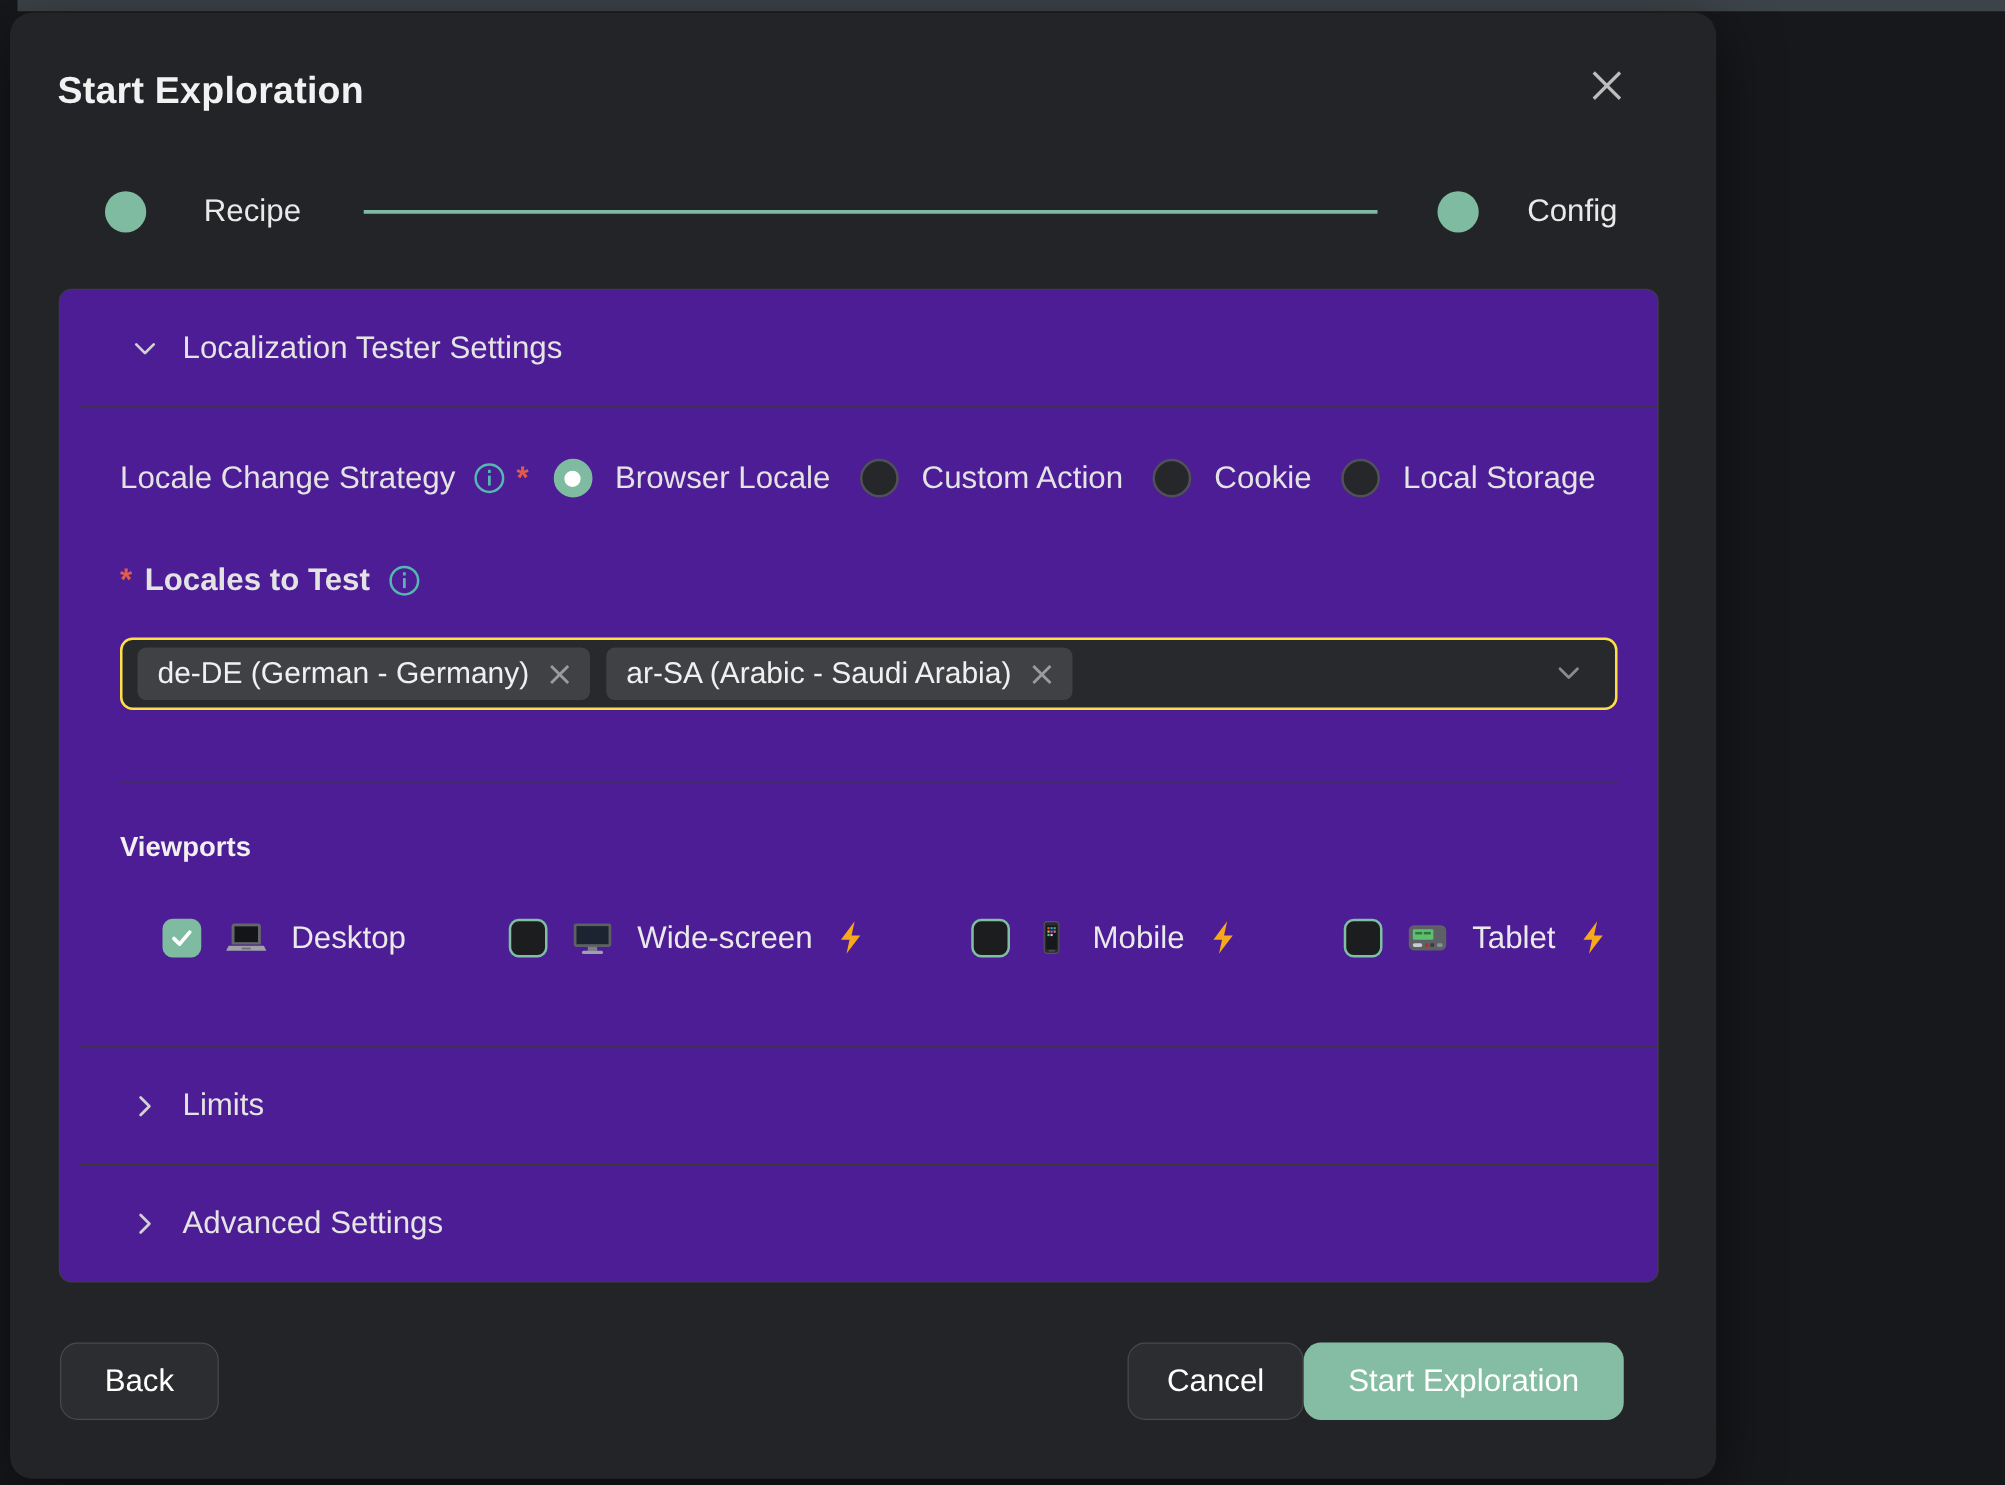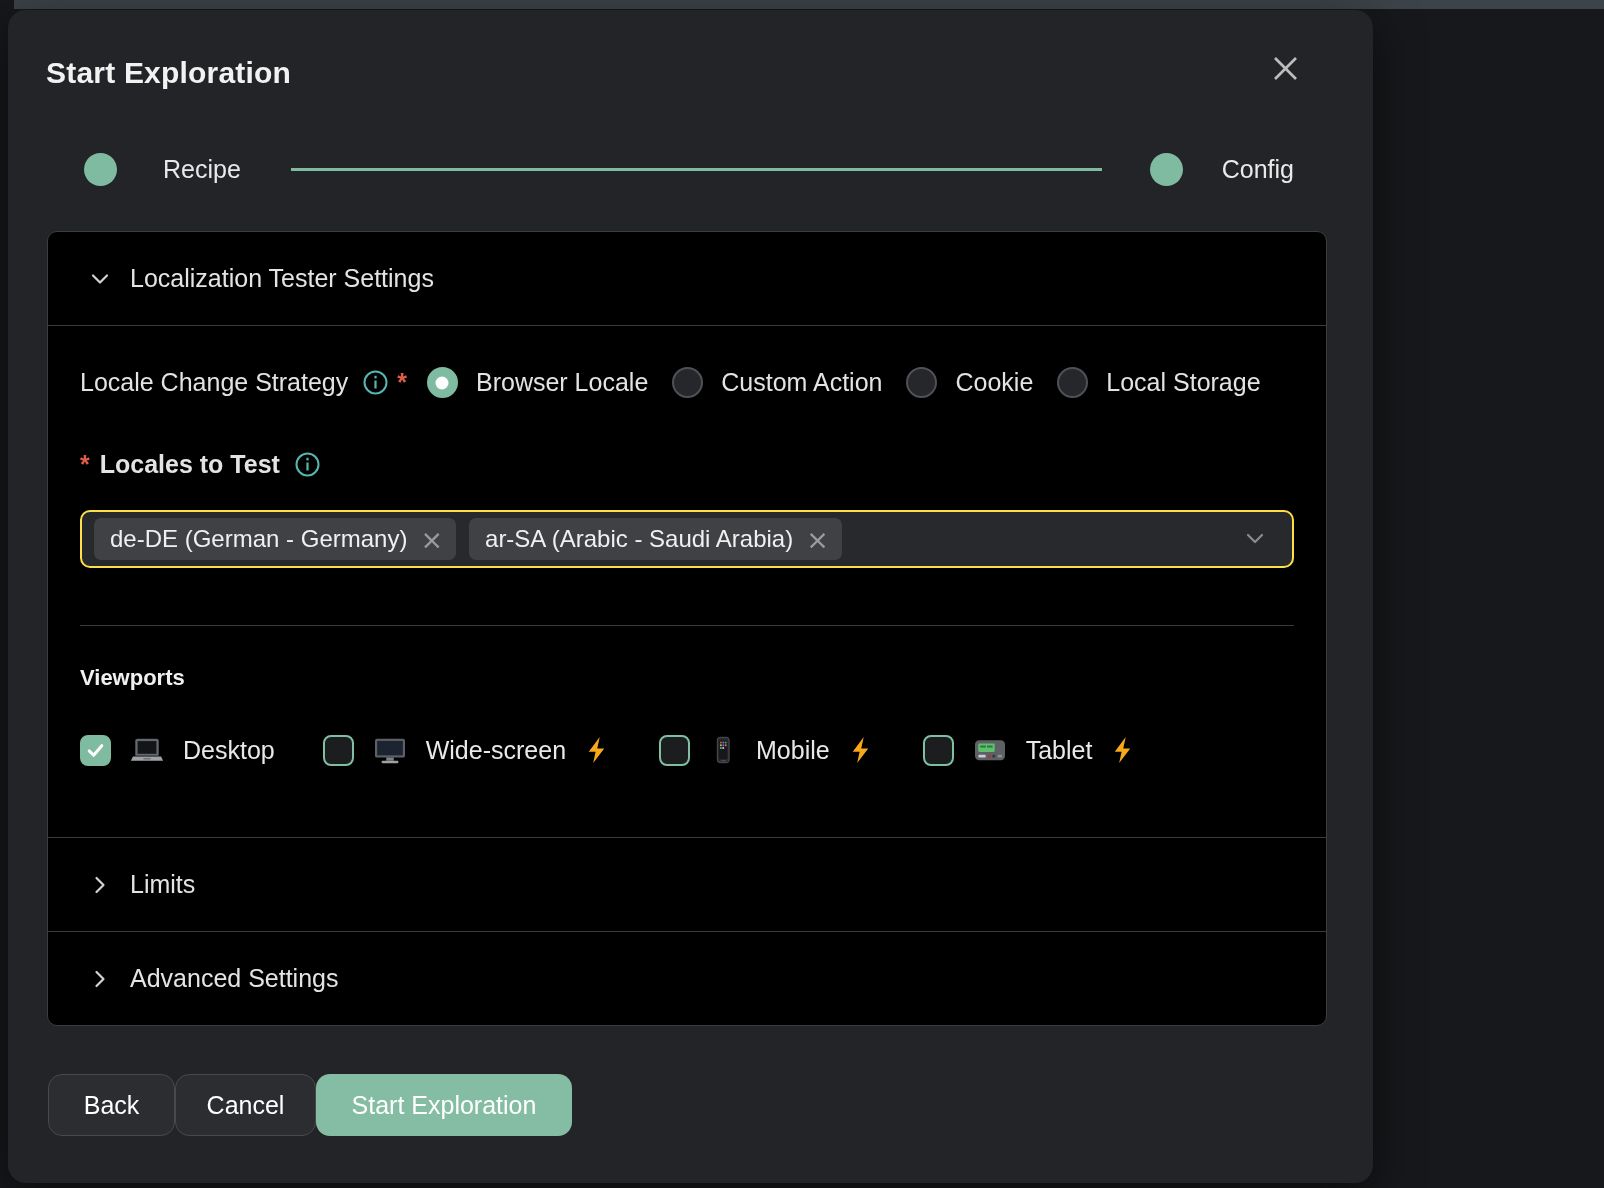--- a/index.html
+++ b/index.html
@@ -42,21 +42,22 @@
   .step-dot { width: 33px; height: 33px; border-radius: 50%; background: #7fbba0; flex: none; }
   .step-label { font-size: 25px; color: #e9e9e9; }
   .step-label.first { margin-left: 22px; }
   .step-label.last  { margin-left: 15px; }
   .step-line { flex: 1; height: 3px; background: #7fbba0; margin: 0 24px 0 26px; }
   
   .panel {
     margin: 45px 46px 0 39px;
     border: 1px solid #3c3d41;
     border-radius: 10px;
-    background: #000000;
+    background: #4c1d95;
+    padding-left: 16px;
   }
   .sec-header {
     height: 93px;
     display: flex; align-items: center;
     padding-left: 40px;
     cursor: pointer;
   }
   .sec-header .chev { flex:none; margin-right: 18px; }
   .sec-title { font-size: 25px; color: #e4e4e4; }
   .divider { border-top: 1px solid #3a3b3e; }
@@ -93,35 +94,35 @@
     height: 42px; background: #404144; border-radius: 7px;
     display: flex; align-items: center; gap: 13px;
     padding: 0 13px 0 16px;
     font-size: 24px; color: #f0f0f0; white-space: nowrap;
   }
   .tag-x { color: #9b9b9b; font-size: 27px; line-height: 1; cursor: pointer; font-family:"DejaVu Sans",sans-serif; }
   .dd-chev { margin-left: auto; display:flex; align-items:center; }
   hr.inset { border: none; border-top: 1px solid #3a3b3e; margin: 57px 0 0 0; }
   .vp-heading { margin-top: 39px; font-size: 22px; font-weight: bold; color: #f0f0f0; }
   .vp-row { margin-top: 43px; padding-bottom: 71px; display: flex; align-items: center; gap: 48px; }
-  .vp-opt { display: flex; align-items: center; gap: 19px; cursor: pointer; }
+  .vp-opt { display: flex; align-items: center; gap: 19px; cursor: pointer; margin-left: 34px; }
   .cb {
     width: 31px; height: 31px; border-radius: 8px;
     border: 2px solid #7fc0a3; background: #1c1d1f; flex: none;
     display: flex; align-items: center; justify-content: center;
   }
   .cb svg { display: none; }
   .cb.on { background: #7fbba0; border-color: #7fbba0; }
   .cb.on svg { display: block; }
   .vp-text { font-size: 25px; color: #e9e9e9; }
   .dev-icon, .bolt { display: flex; align-items: center; }
   
   .footer {
     position: absolute; left: 40px; right: 74px; bottom: 47px;
-    display: flex; align-items: center;
+    display: flex; justify-content: space-between; align-items: center;
   }
   .btn {
     height: 62px; border-radius: 14px; font-size: 25px;
     font-family: "Liberation Sans", sans-serif;
     display: inline-flex; align-items: center; justify-content: center;
     cursor: pointer;
   }
   .btn.ghost { background: #2c2d31; border: 1px solid #48494d; color: #ffffff; }
   .btn-back { width: 127px; }
   .btn-cancel { width: 141px; }

